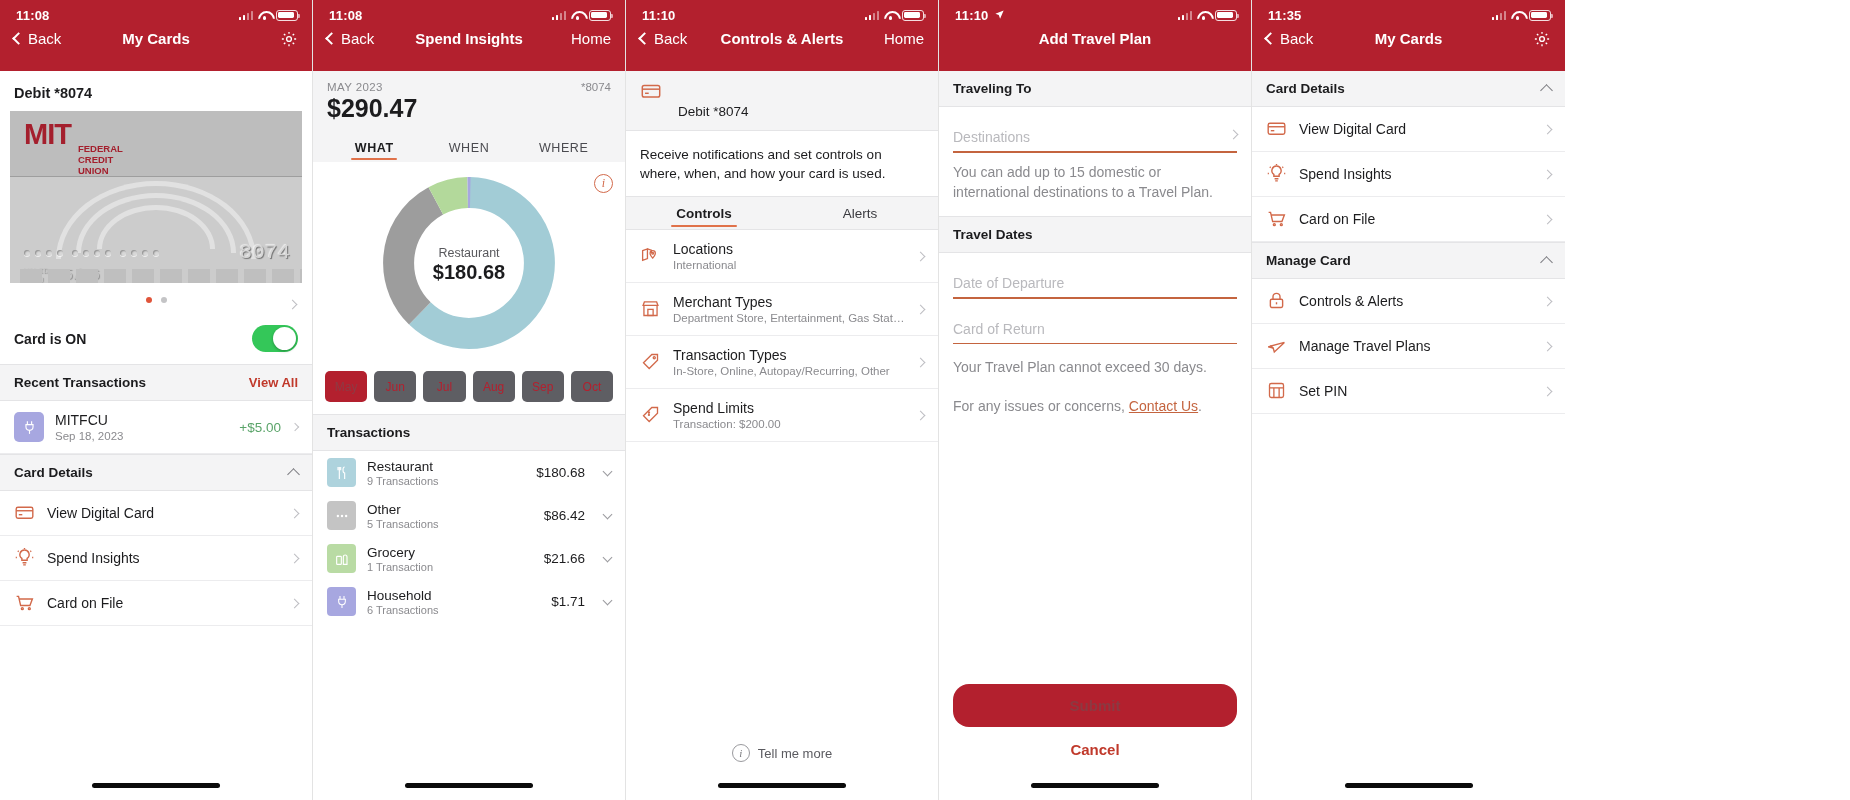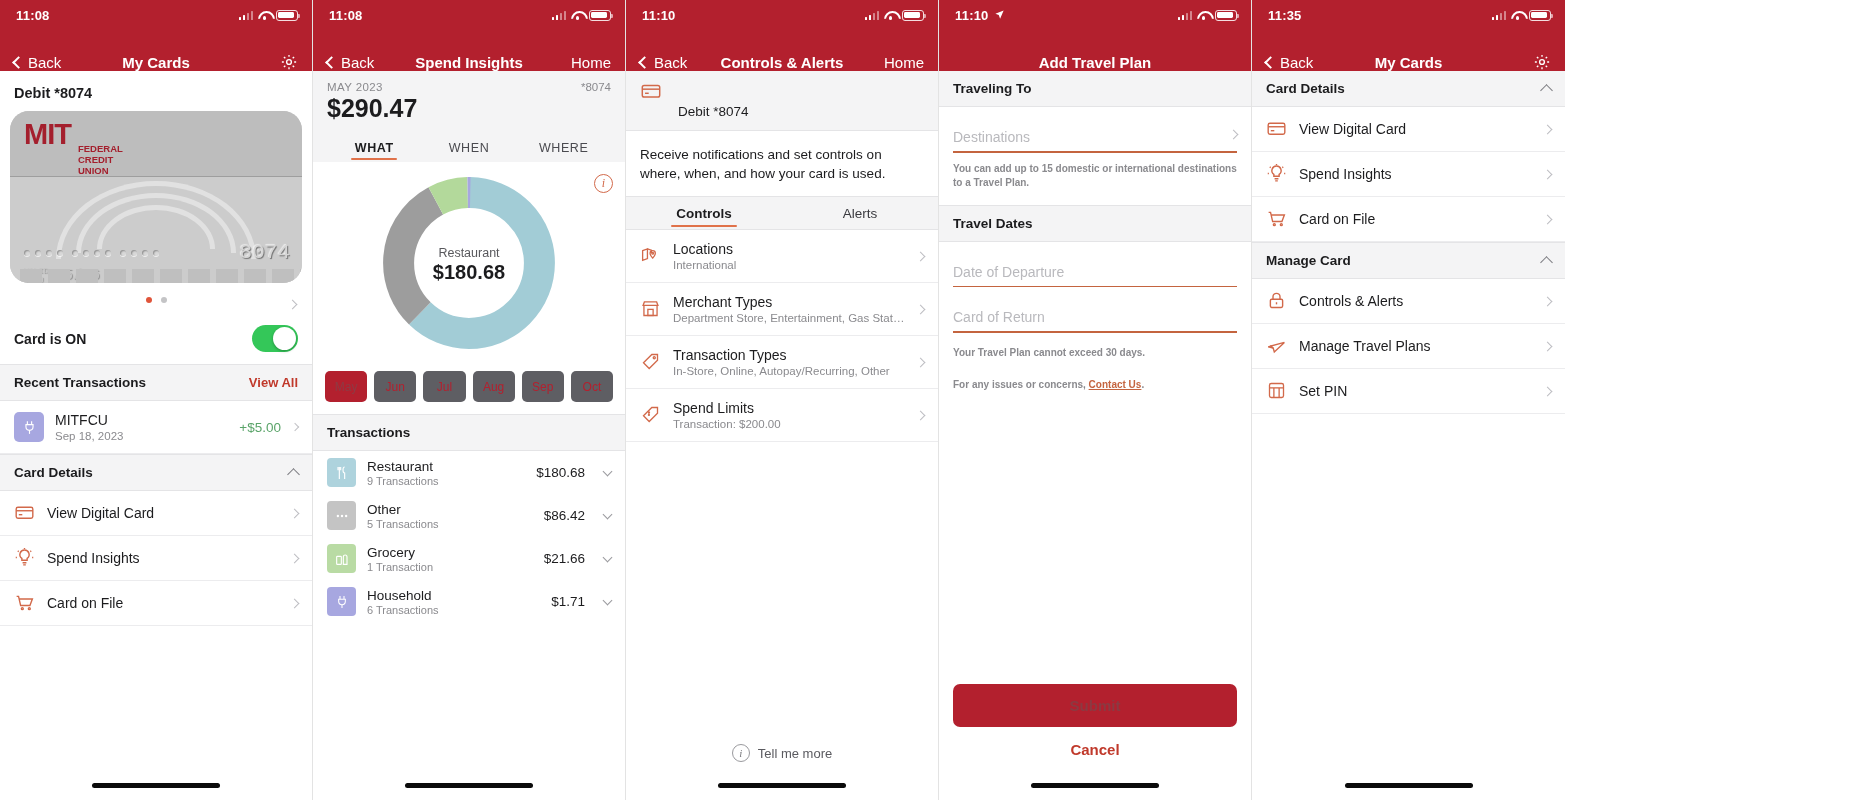--- a/index.html
+++ b/index.html
@@ -44,21 +44,21 @@
   }
   .batt { width: 22px; height: 11px; border: 1.3px solid rgba(255,255,255,.85);
           border-radius: 3px; position: relative; padding: 1.3px; }
   .batt:after { content:""; position:absolute; right:-3px; top:3px; width:1.8px; height:4px;
                 background: rgba(255,255,255,.6); border-radius: 0 1px 1px 0; }
   .batt b { display:block; height:100%; width:88%; background:#fff; border-radius:1.4px; }
 
   
   .navbar {
     height: 41px; background: #b3202e; color: #fff; flex: none;
-    display: flex; align-items: flex-end; position: relative; padding: 0 14px;
+    display: flex; align-items: flex-start; position: relative; padding: 0 14px;
   }
   .nav-back { display: flex; align-items: center; gap: 5px; font-size: 15px; z-index: 2; cursor: pointer; }
   .chev-l { width: 9px; height: 9px; border-left: 2px solid #fff; border-bottom: 2px solid #fff;
             transform: rotate(45deg); display: inline-block; }
   .nav-title {
     position: absolute; left: 0; right: 0; text-align: center;
     font-size: 15px; font-weight: bold;
   }
   .nav-right { margin-left: auto; font-size: 15px; z-index: 2; cursor: pointer; }
   .gear { width: 18px; height: 18px; position: relative; }
@@ -84,21 +84,21 @@
   .row .t2 { font-size: 11.5px; color: #8a8a8e; margin-top: 2px;
              white-space: nowrap; overflow: hidden; text-overflow: ellipsis; }
   .chev-r { width: 7px; height: 7px; border-right: 1.6px solid #bdbdc2;
             border-top: 1.6px solid #bdbdc2; transform: rotate(45deg); flex: none; }
   .chev-up { width: 9px; height: 9px; border-left: 1.7px solid #7b7b80;
              border-top: 1.7px solid #7b7b80; transform: rotate(45deg); margin-top:4px; }
 
   
   .p-title { font-size: 14.5px; font-weight: bold; padding: 14px 14px 10px; color:#1c1c1e; }
   .card-art {
-    margin: 0 10px; height: 172px; border-radius: 19px; overflow: hidden;
+    margin: 0 10px; height: 172px; border-radius: 0; overflow: hidden;
     background: #c9c9c9; position: relative;
   }
   .card-top { height: 66px; background: #bdbdbd; padding: 12px 0 0 14px; display: flex; gap: 7px;
               border-bottom: 1.5px solid #9e9e9e; }
   .mit { font-size: 29px; font-weight: bold; color: #a41f2d; line-height: .82; letter-spacing: -1px; }
   .fcu { font-size: 9.5px; font-weight: bold; color: #a41f2d; line-height: 1.16; padding-top: 2px; margin-top: 18px; }
   .card-bot { position: absolute; left:0; right:0; top:66px; bottom:0; background: #cccccc; overflow:hidden; }
   .dome { position:absolute; left:50%; top:4px; transform:translateX(-50%);
           width: 230px; height: 140px; }
   .dome b { position:absolute; left:50%; transform:translateX(-50%);
@@ -184,22 +184,22 @@
   .tellme { position:absolute; left:0; right:0; bottom:38px; display:flex; align-items:center;
             justify-content:center; gap:8px; font-size:13px; color:#5a5a5f; cursor:pointer; }
   .tellme .i { width:18px; height:18px; border-radius:50%; border:1.2px solid #9a9a9e; color:#7a7a7f;
                font-size:11px; display:flex; align-items:center; justify-content:center; font-family:"Liberation Serif", serif; font-style:italic;}
 
   
   .field { padding: 0 14px; }
   .field .inp { padding: 22px 0 6px; font-size:14px; color:#b9b9bd; position:relative; cursor:text; }
   .field .bar { height:1.6px; background:#c4643f; }
   .field .ch { position:absolute; right:0; top:24px; }
-  .hint { font-size:10px; color:#8a8a8e; line-height:1.45; padding: 9px 14px 0; font-weight: bold; }
-  .submit { margin: 0 14px; height:43px; border-radius:7px; background:#b3202e;
+  .hint { font-size:14px; color:#8a8a8e; line-height:1.45; padding: 9px 14px 0; }
+  .submit { margin: 0 14px; height:43px; border-radius:16px; background:#b3202e;
             color:#8b3a42; font-size:15px; font-weight:bold;
             display:flex; align-items:center; justify-content:center; cursor:pointer; }
   .cancel { text-align:center; color:#c0392b; font-size:15px; font-weight:bold;
             padding: 14px 0; cursor:pointer; }
   .linky { color:#c4643f; text-decoration:underline; }
 
   .homebar { position:absolute; left:50%; transform:translateX(-50%); bottom:12px;
              width:128px; height:5px; background:#0b0b0b; border-radius:3px; }
   .spacer { flex:1 1 auto; }
   .fcol { display:flex; flex-direction:column; height:100%; }

